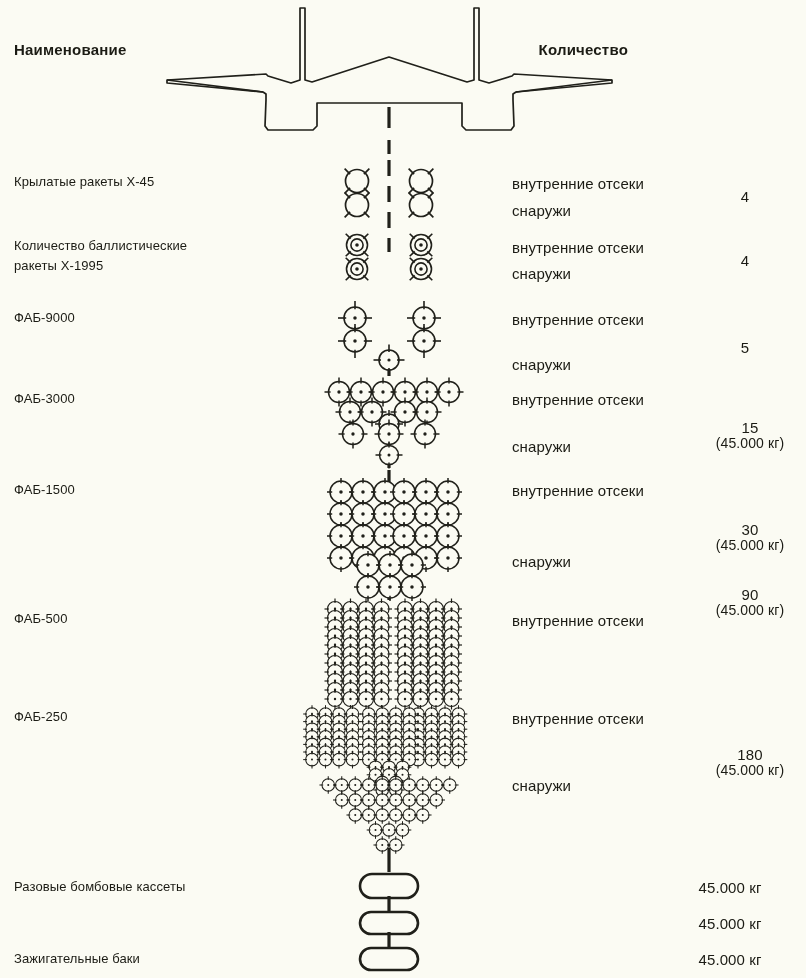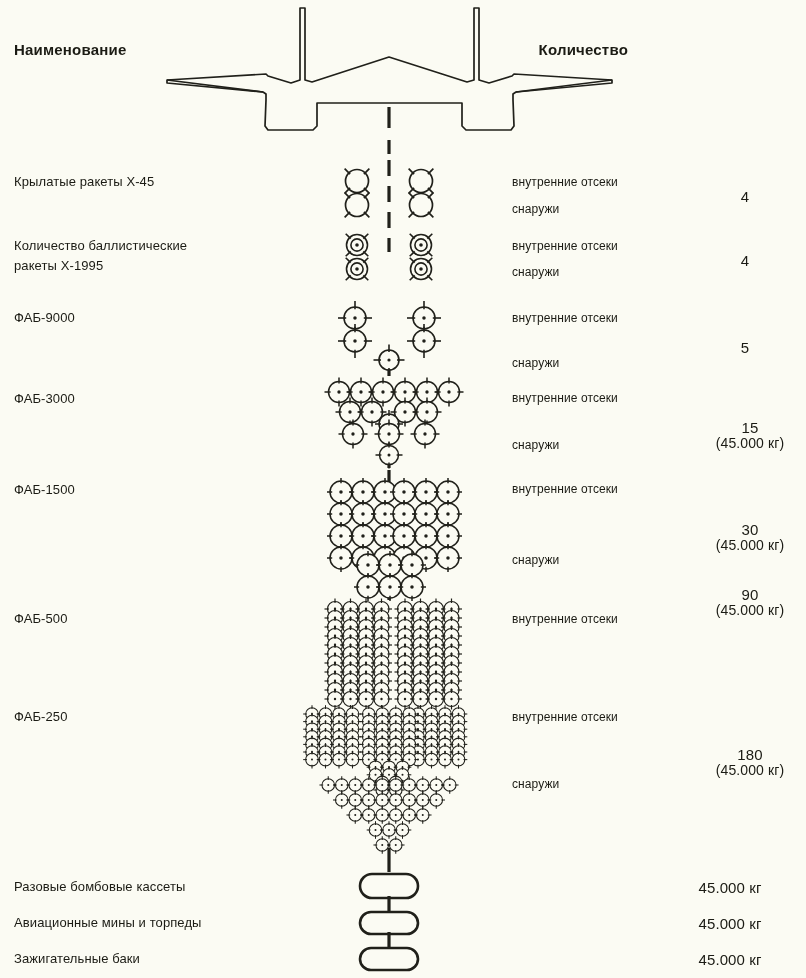--- a/index.html
+++ b/index.html
@@ -10,21 +10,21 @@
     color:#1b1b14;
     position:relative;
     overflow:hidden;
   }
   #sheet{position:absolute;left:0;top:0;width:642px;height:978px;}
 
   
   .t{position:absolute;white-space:nowrap;}
   .hdr{font-size:15px;font-weight:bold;letter-spacing:.2px;}
   .name{font-size:13px;letter-spacing:.1px;}
-  .place{font-size:12px;letter-spacing:.1px;}
+  .place{font-size:15px;letter-spacing:.1px;}
   .qty{font-size:15px;text-align:center;letter-spacing:.1px;}
   .qty .sub{font-size:14px;display:block;margin-top:-1px;}
   .col-name{left:14px;}
   .col-place{left:512px;}
 
   
   #art{position:absolute;left:0;top:0;width:806px;height:978px;}
   #art .plane{fill:none;stroke:#20201a;stroke-width:1.7;stroke-linejoin:round;}
   #art .spine{stroke:#20201a;stroke-width:3.2;stroke-linecap:butt;}
   #art .cap{fill:none;stroke:#20201a;stroke-width:2.6;}
@@ -1788,21 +1788,20 @@
   <div class="t qty" style="left:700px;width:100px;top:746px">
     <span>180</span>
     <span class="sub">(45.000 кг)</span>
   </div>
 
   <div class="t name col-name" style="top:879px">Разовые бомбовые кассеты</div>
   <div class="t qty" style="left:660px;width:140px;top:879px">
     <span>45.000 кг</span>
   </div>
 
-  <div class="t name col-name" style="top:915px">Авиационные мины и торпеды</div>
   <div class="t qty" style="left:660px;width:140px;top:915px">
     <span>45.000 кг</span>
   </div>
 
   <div class="t name col-name" style="top:951px">Зажигательные баки</div>
   <div class="t qty" style="left:660px;width:140px;top:951px">
     <span>45.000 кг</span>
   </div>
 
 </div>

